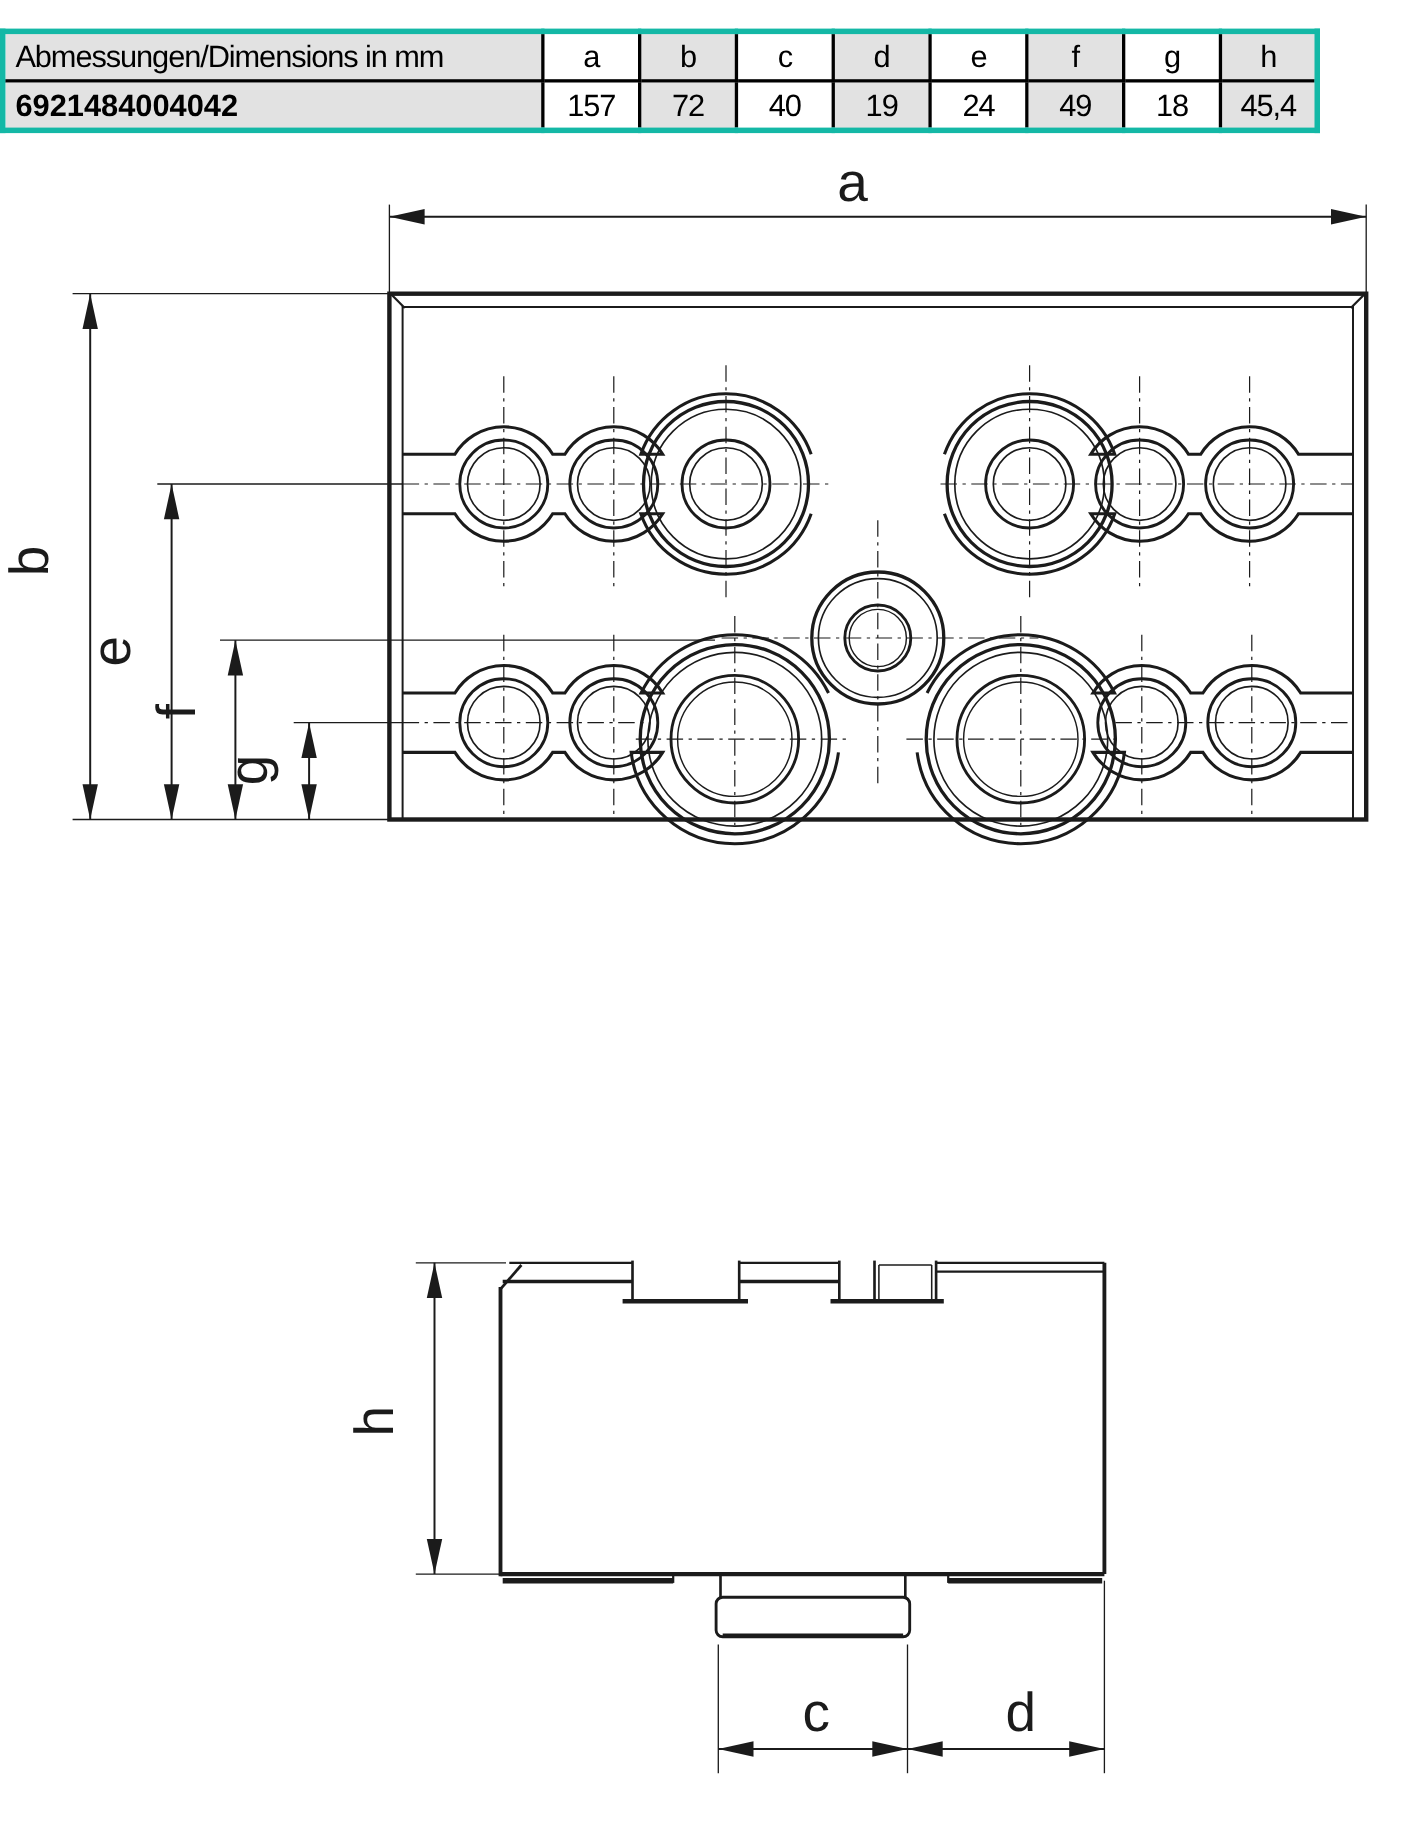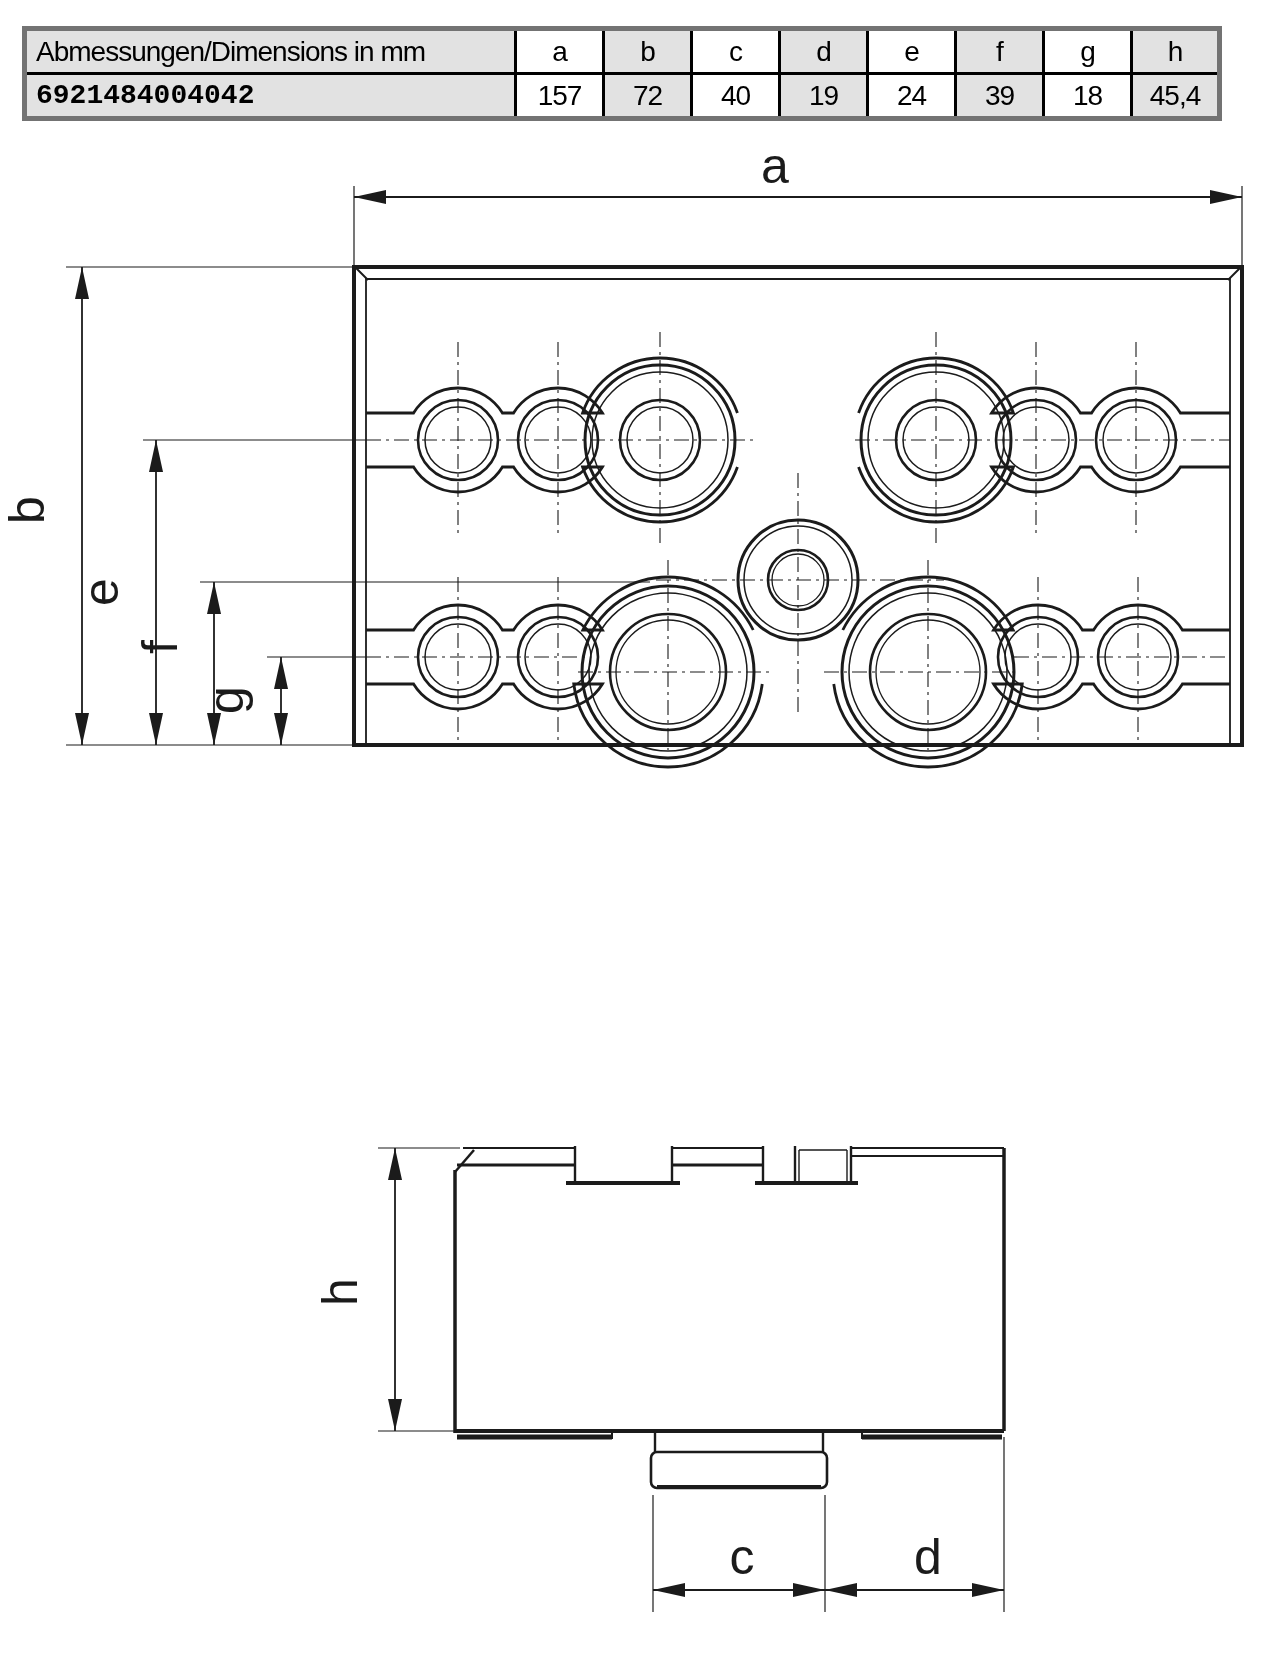--- a/index.html
+++ b/index.html
@@ -6,35 +6,35 @@
   html,body { margin:0; padding:0; background:#fff; }
   .page {
     position:relative; width:1280px; height:1656px;
     background:var(--bg);
     font-family:"Liberation Sans", sans-serif;
     color:var(--line);
     overflow:hidden;
   }
   svg.drawing { position:absolute; left:0; top:0; }
   table.dims {
-    position:absolute; left:22px; top:26px;
+    position:absolute; left:0; top:26px;
     border-collapse:collapse; table-layout:fixed;
-    border:5px solid #737373;
+    border:5px solid #14b8a6;
   }
   table.dims td {
     border:3px solid #000;
     height:41px; padding:0;
     font-size:28px; letter-spacing:-1px;
     text-align:center; vertical-align:middle;
     background:#fff; color:#000;
     overflow:hidden; white-space:nowrap;
   }
   table.dims td.shaded { background:var(--shade); }
   table.dims td.rowlabel { text-align:left; padding-left:9px; }
-  table.dims tr.datarow td.rowlabel { font-weight:bold; letter-spacing:0;font-family:Liberation Mono, monospace; }
+  table.dims tr.datarow td.rowlabel { font-weight:bold; letter-spacing:0; }
 </style>
 </head>
 <body>
 
 <div class="page">
 
   <table class="dims">
     <colgroup>
       <col style="width:491px">
       <col style="width:88px">
@@ -58,21 +58,21 @@
       <td>g</td>
       <td class="shaded">h</td>
     </tr>
     <tr class="datarow">
       <td class="rowlabel shaded">6921484004042</td>
       <td>157</td>
       <td class="shaded">72</td>
       <td>40</td>
       <td class="shaded">19</td>
       <td>24</td>
-      <td class="shaded">39</td>
+      <td class="shaded">49</td>
       <td>18</td>
       <td class="shaded">45,4</td>
     </tr>
   </tbody>
     </table>
 
   <svg class="drawing" id="drawing" width="1280" height="1656" viewBox="0 0 1280 1656">
       <g>
         <line x1="354" y1="186" x2="354" y2="266" stroke="#1b1b1b" stroke-width="1.2"></line>
         <line x1="1242" y1="186" x2="1242" y2="266" stroke="#1b1b1b" stroke-width="1.2"></line>

